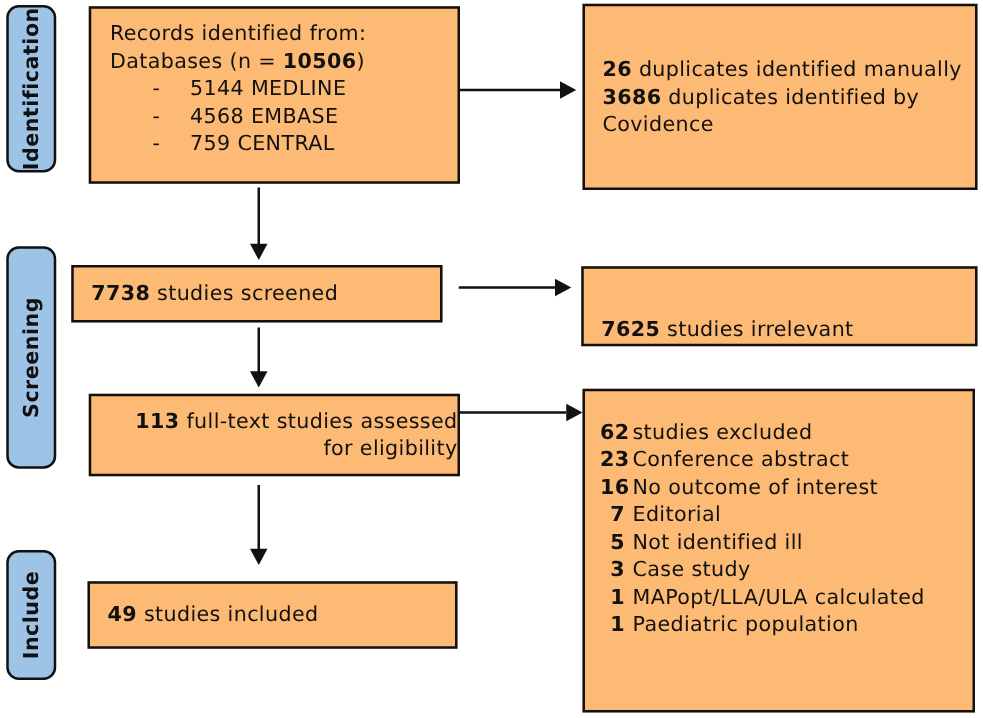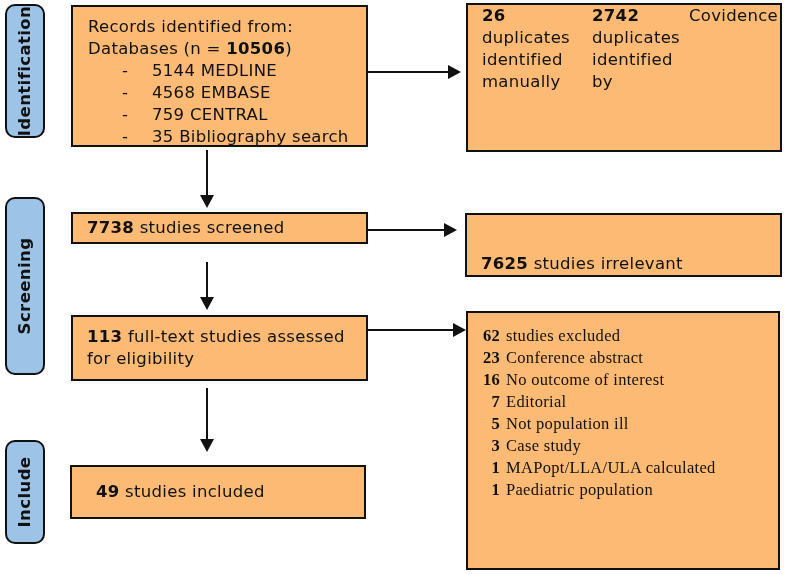--- a/index.html
+++ b/index.html
@@ -36,37 +36,37 @@
     background:#fdba74;
     border:2px solid #111;
     box-sizing:border-box;
   }
   .b{font-weight:bold;}
 
   .box-records{left:71px;top:5px;width:297px;height:142px;padding:9px 4px 0 15px;}
   .records-item .dash{display:inline-block;width:30px;margin-left:34px;}
 
   .box-duplicates{left:466px;top:3px;width:316px;height:149px;
-    display:flex;flex-direction:row;justify-content:center;padding:0 2px 0 14px;}
+    display:flex;flex-direction:column;justify-content:center;padding:0 2px 0 14px;}
 
-  .box-screened{left:71px;top:212px;width:297px;height:32px;
+  .box-screened{left:57px;top:212px;width:297px;height:46px;
     display:flex;align-items:center;padding-left:14px;}
 
   .box-irrelevant{left:465px;top:213px;width:317px;height:64px;
     display:flex;align-items:flex-end;padding-left:14px;}
 
   .box-fulltext{left:71px;top:315px;width:297px;height:66px;
-    display:flex;flex-direction:column;justify-content:center;padding-left:14px;}
+    display:flex;flex-direction:column;justify-content:center;text-align:right;}
 
-  .box-excluded{left:466px;top:311px;width:314px;height:259px;padding:12px 4px 0 12px;font-family:Liberation Serif, serif;}
+  .box-excluded{left:466px;top:311px;width:314px;height:259px;padding:22px 4px 0 12px;}
   .xrow .num{display:inline-block;width:20px;text-align:right;margin-right:6px;font-weight:bold;}
   .xrow .num:empty{display:none;}
 
   .box-included{left:70px;top:465px;width:296px;height:54px;
-    display:flex;align-items:center;padding-left:24px;}
+    display:flex;align-items:center;padding-left:14px;}
 
   
   .hline{position:absolute;height:2px;background:#111;}
   .vline{position:absolute;width:2px;background:#111;}
   .head-right{position:absolute;width:0;height:0;
     border-left:13px solid #111;border-top:7px solid transparent;border-bottom:7px solid transparent;}
   .head-down{position:absolute;width:0;height:0;
     border-top:13px solid #111;border-left:7px solid transparent;border-right:7px solid transparent;}
 </style>
 </head>
@@ -83,26 +83,25 @@
   <div class="stage stage-include">
     <span>Include</span>
   </div>
 
   <div class="flowbox box-records">
     <div>Records identified from:</div>
     <div><span>Databases (n = </span><span class="b">10506</span><span>)</span></div>
     <div class="records-item"><span class="dash">-</span><span>5144 MEDLINE</span></div>
     <div class="records-item"><span class="dash">-</span><span>4568 EMBASE</span></div>
     <div class="records-item"><span class="dash">-</span><span>759 CENTRAL</span></div>
-    <div class="records-item"><span class="dash">-</span><span>35 Bibliography search</span></div>
   </div>
 
   <div class="flowbox box-duplicates">
     <div><span class="b">26</span><span> duplicates identified manually</span></div>
-    <div><span class="b">2742</span><span> duplicates identified by</span></div>
+    <div><span class="b">3686</span><span> duplicates identified by</span></div>
     <div><span class="b"></span><span>Covidence</span></div>
   </div>
 
   <div class="flowbox box-screened">
     <div><span class="b">7738</span><span> studies screened</span></div>
   </div>
 
   <div class="flowbox box-irrelevant">
     <div><span class="b">7625</span><span> studies irrelevant</span></div>
   </div>
@@ -110,21 +109,21 @@
   <div class="flowbox box-fulltext">
     <div><span class="b">113</span><span> full-text studies assessed</span></div>
     <div>for eligibility</div>
   </div>
 
   <div class="flowbox box-excluded">
     <div class="xrow"><span class="num">62</span><span>studies excluded</span></div>
     <div class="xrow"><span class="num">23</span><span>Conference abstract</span></div>
     <div class="xrow"><span class="num">16</span><span>No outcome of interest</span></div>
     <div class="xrow"><span class="num">7</span><span>Editorial</span></div>
-    <div class="xrow"><span class="num">5</span><span>Not population ill</span></div>
+    <div class="xrow"><span class="num">5</span><span>Not identified ill</span></div>
     <div class="xrow"><span class="num">3</span><span>Case study</span></div>
     <div class="xrow"><span class="num">1</span><span>MAPopt/LLA/ULA calculated</span></div>
     <div class="xrow"><span class="num">1</span><span>Paediatric population</span></div>
   </div>
 
   <div class="flowbox box-included">
     <div><span class="b">49</span><span> studies included</span></div>
   </div>
 
   <div>

